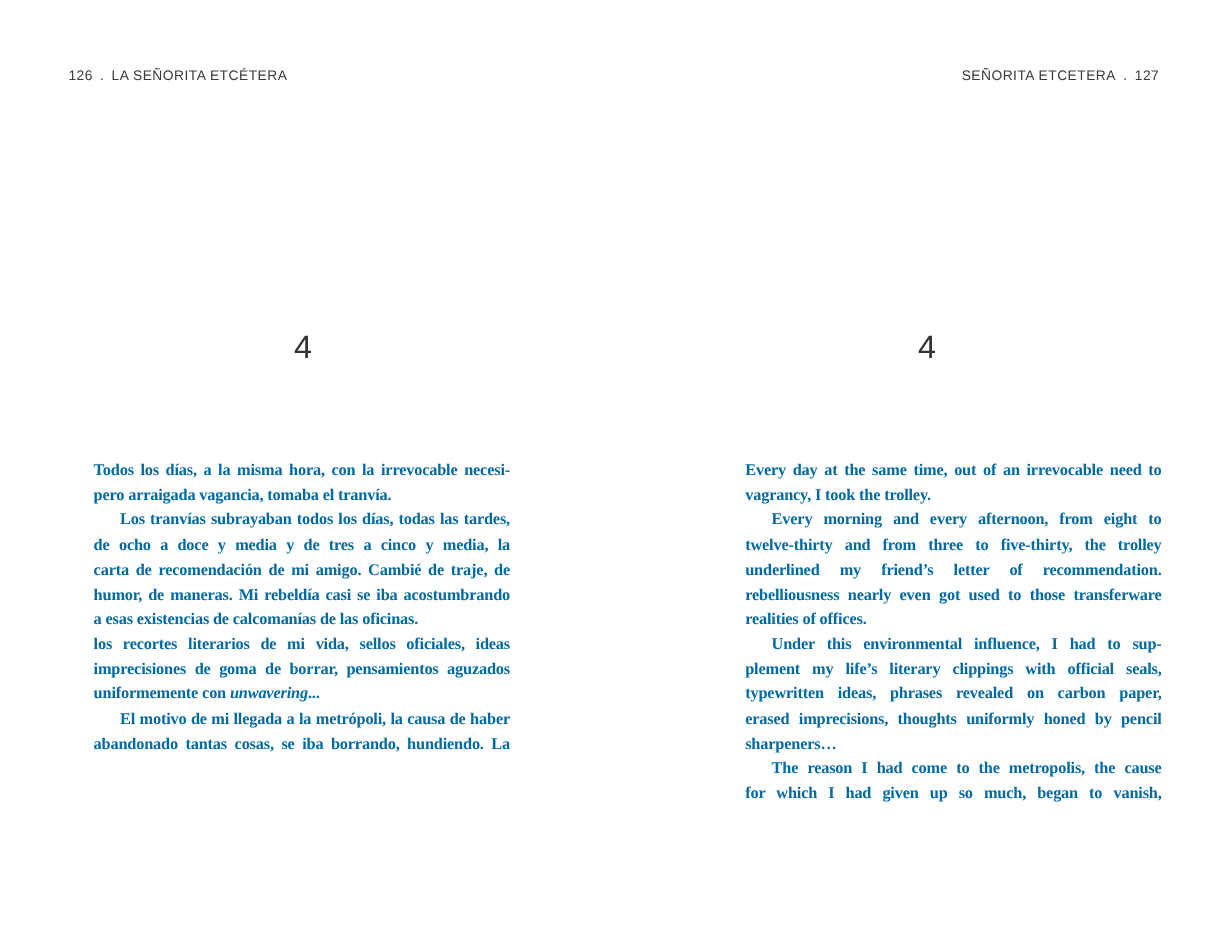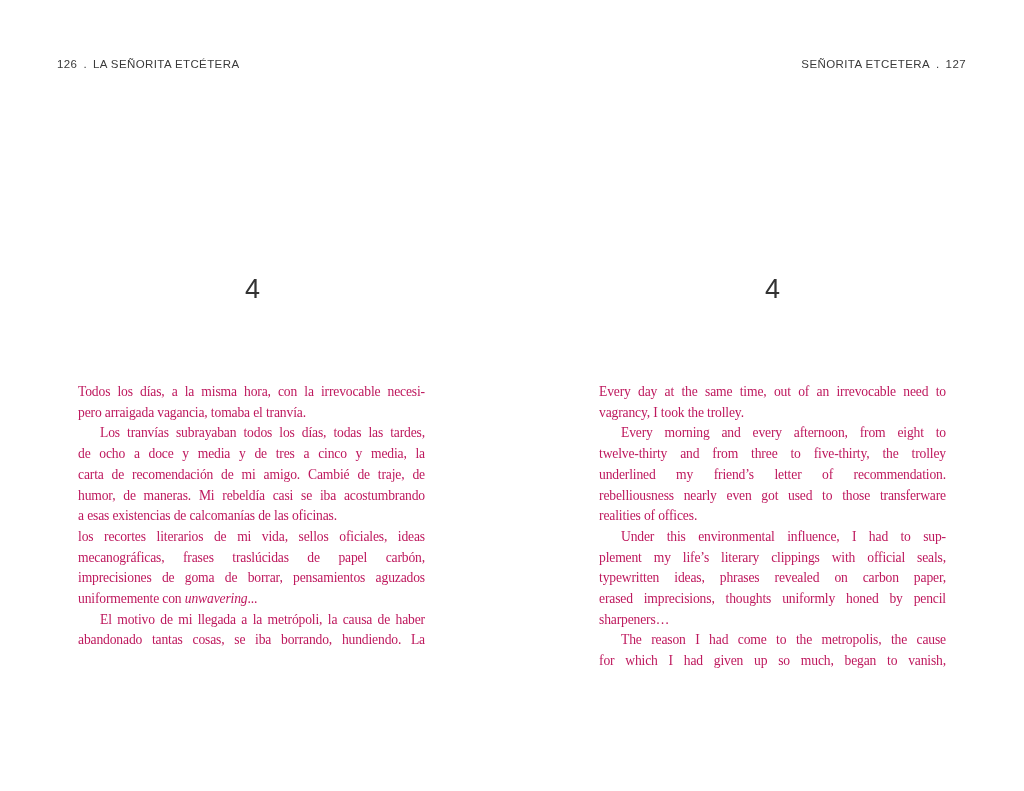--- a/index.html
+++ b/index.html
@@ -43,24 +43,25 @@
   .chapter-number.left-col  { left: 79px; }
   .chapter-number.right-col { left: 599px; }
   
   .body-col {
     position: absolute;
     top: 382px;
     width: 347px;
     font-size: 13.6px;
     letter-spacing: -0.15px;
     line-height: 20.7px;
-    color: #be185d;
+    color: #0369a1;
+    font-weight: bold;
   }
   .body-col.left-col  { left: 78px; }
-  .body-col.right-col { left: 599px; }
+  .body-col.right-col { left: 621px; }
   .line {
     text-align: justify;
     text-align-last: justify;
     white-space: normal;
   }
   .line.last {
     text-align-last: left;
   }
   .line.ind {
     text-indent: 22px;
@@ -88,21 +89,20 @@
     </div>
     <div>
       <div class="line ind">Los tranvías subrayaban todos los días, todas las tardes,</div>
       <div class="line">de ocho a doce y media y de tres a cinco y media, la</div>
       <div class="line">carta de recomendación de mi amigo. Cambié de traje, de</div>
       <div class="line">humor, de maneras. Mi rebeldía casi se iba acostumbrando</div>
       <div class="line last">a esas existencias de calcomanías de las oficinas.</div>
     </div>
     <div>
       <div class="line">los recortes literarios de mi vida, sellos oficiales, ideas</div>
-      <div class="line">mecanográficas, frases traslúcidas de papel carbón,</div>
       <div class="line">imprecisiones de goma de borrar, pensamientos aguzados</div>
       <div class="line last"><span>uniformemente con </span><em>unwavering</em><span>...</span></div>
     </div>
     <div>
       <div class="line ind">El motivo de mi llegada a la metrópoli, la causa de haber</div>
       <div class="line">abandonado tantas cosas, se iba borrando, hundiendo. La</div>
     </div>
   </div>
 
   <div class="body-col right-col">

